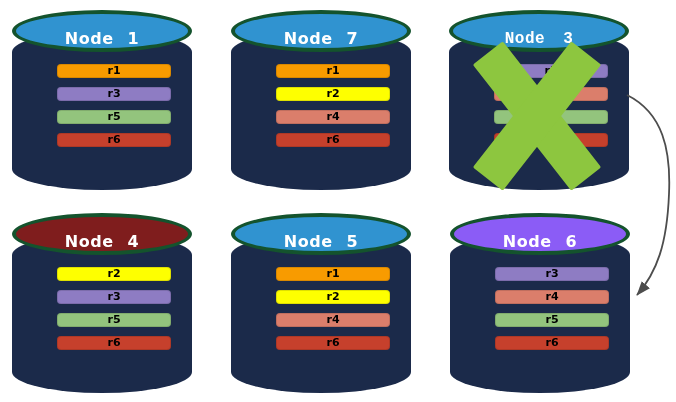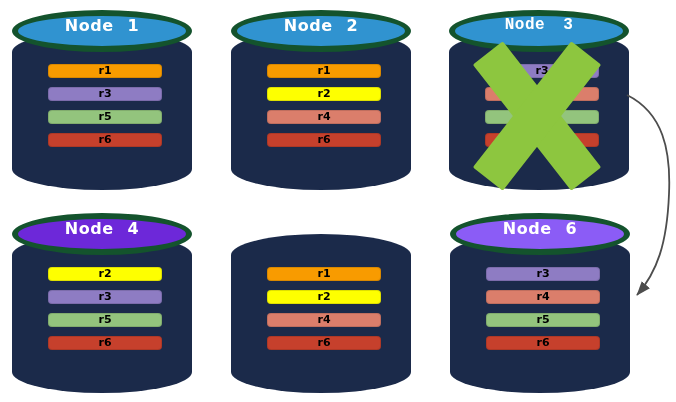--- a/index.html
+++ b/index.html
@@ -12,31 +12,31 @@
     overflow: hidden;
   }
   .node { position: absolute; width: 180px; height: 180px; }
   .cyl-body {
     position: absolute; left: 0; top: 21px; width: 180px; height: 159px;
     border-radius: 90px / 21px;
   }
   .cyl-top {
     position: absolute; left: 0; top: 0; width: 180px; height: 42px;
     border-radius: 50%;
-    border: 6px solid #14532d;
+    border: 4px solid #14532d;
     box-sizing: border-box;
-    display: flex; align-items: flex-start; justify-content: center;
+    display: flex; align-items: flex-end; justify-content: center;
   }
   .cyl-title {
     color: #ffffff; font-weight: bold; font-size: 16px;
     word-spacing: 8px; letter-spacing: 0.5px;
     text-align: center; white-space: pre;
   }
   .bars {
-    position: absolute; left: 36px; top: 54px; width: 114px;
+    position: absolute; left: 45px; top: 54px; width: 114px;
     display: flex; flex-direction: column; gap: 9px;
   }
   .bar {
     height: 14px; border-radius: 4px;
     display: flex; align-items: center; justify-content: center;
     font-size: 11px; font-weight: bold; color: #000000; line-height: 14px;
     box-shadow: inset 0 0 0 1px rgba(0,0,0,0.12);
   }
   .x-mark {
     position: absolute; left: 0; top: 0; width: 180px; height: 180px;
@@ -67,21 +67,21 @@
       <div class="bar" style="background: rgb(248, 155, 0);">r1</div>
       <div class="bar" style="background: rgb(142, 124, 195);">r3</div>
       <div class="bar" style="background: rgb(147, 196, 125);">r5</div>
       <div class="bar" style="background: rgb(198, 64, 44);">r6</div>
     </div>
   </div>
 
   <div class="node" style="left:231px; top:10px;">
     <div class="cyl-body" style="background: rgb(27, 42, 74);"></div>
     <div class="cyl-top" style="background: rgb(48, 147, 208);">
-      <span class="cyl-title" style="color: rgb(255, 255, 255);">Node 2</span>
+      <span class="cyl-title" style="color: rgb(255, 255, 255);">Node 7</span>
     </div>
     <div class="bars">
       <div class="bar" style="background: rgb(248, 155, 0);">r1</div>
       <div class="bar" style="background: rgb(254, 255, 0);">r2</div>
       <div class="bar" style="background: rgb(219, 126, 107);">r4</div>
       <div class="bar" style="background: rgb(198, 64, 44);">r6</div>
     </div>
   </div>
 
   <div class="node" style="left:449px; top:10px;">
@@ -96,33 +96,36 @@
       <div class="bar" style="background: rgb(198, 64, 44);">r6</div>
     </div>
     <div class="x-mark">
       <div class="x-arm x-arm-a" style="background: rgb(141, 198, 63);"></div>
       <div class="x-arm x-arm-b" style="background: rgb(141, 198, 63);"></div>
     </div>
   </div>
 
   <div class="node" style="left:12px; top:213px;">
     <div class="cyl-body" style="background: rgb(27, 42, 74);"></div>
-    <div class="cyl-top" style="background: #6d28d9;">
+    <div class="cyl-top" style="background: #7f1d1d;">
       <span class="cyl-title" style="color: rgb(255, 255, 255);">Node 4</span>
     </div>
     <div class="bars">
       <div class="bar" style="background: rgb(254, 255, 0);">r2</div>
       <div class="bar" style="background: rgb(142, 124, 195);">r3</div>
       <div class="bar" style="background: rgb(147, 196, 125);">r5</div>
       <div class="bar" style="background: rgb(198, 64, 44);">r6</div>
     </div>
   </div>
 
   <div class="node" style="left:231px; top:213px;">
     <div class="cyl-body" style="background: rgb(27, 42, 74);"></div>
+    <div class="cyl-top" style="background: rgb(48, 147, 208);">
+      <span class="cyl-title" style="color: rgb(255, 255, 255);">Node 5</span>
+    </div>
     <div class="bars">
       <div class="bar" style="background: rgb(248, 155, 0);">r1</div>
       <div class="bar" style="background: rgb(254, 255, 0);">r2</div>
       <div class="bar" style="background: rgb(219, 126, 107);">r4</div>
       <div class="bar" style="background: rgb(198, 64, 44);">r6</div>
     </div>
   </div>
 
   <div class="node" style="left:450px; top:213px;">
     <div class="cyl-body" style="background: rgb(27, 42, 74);"></div>

